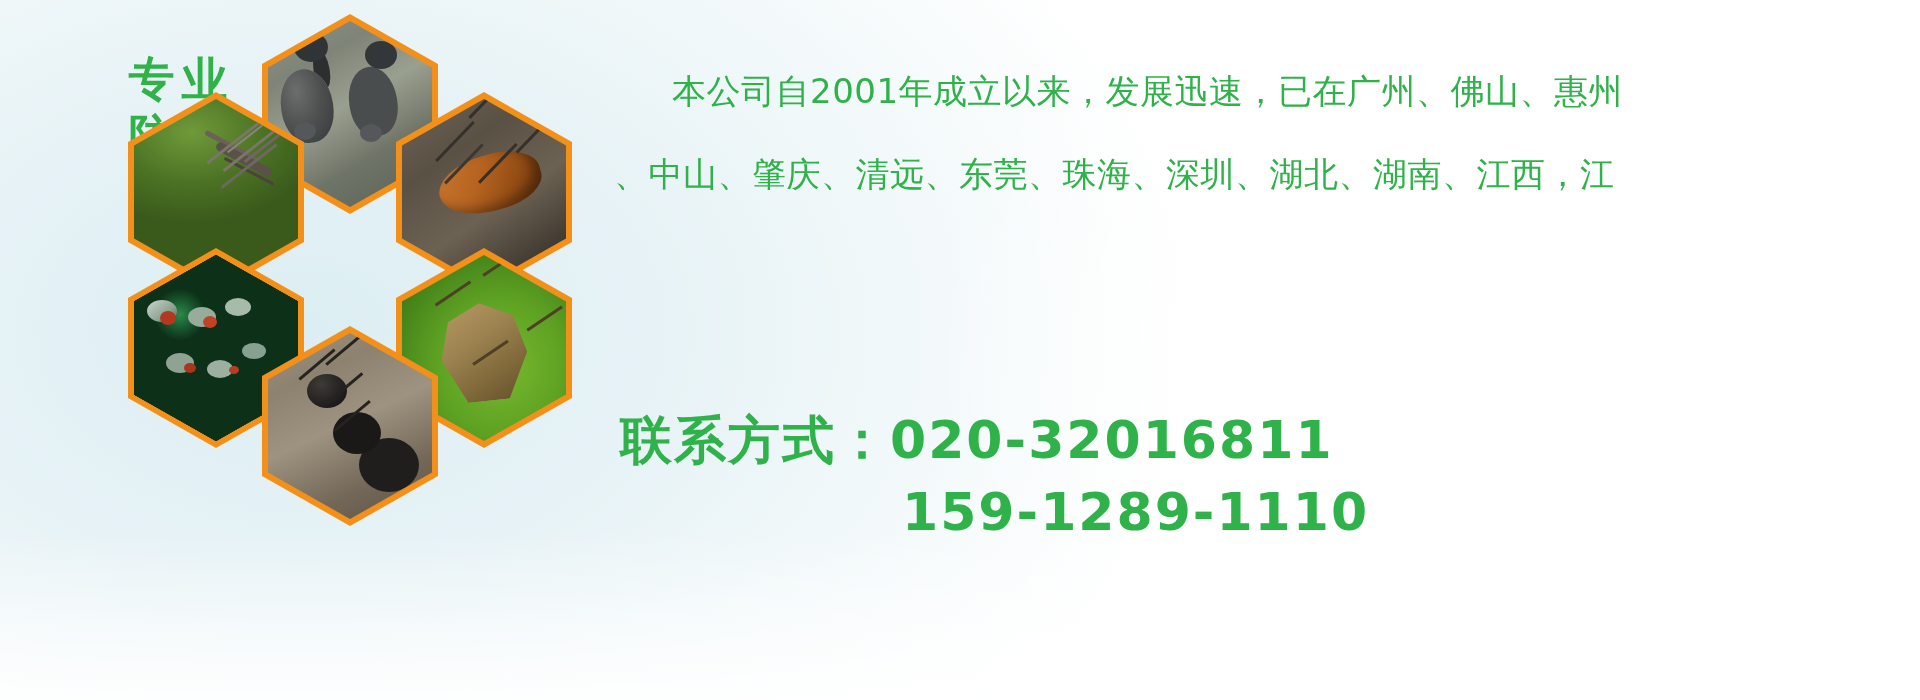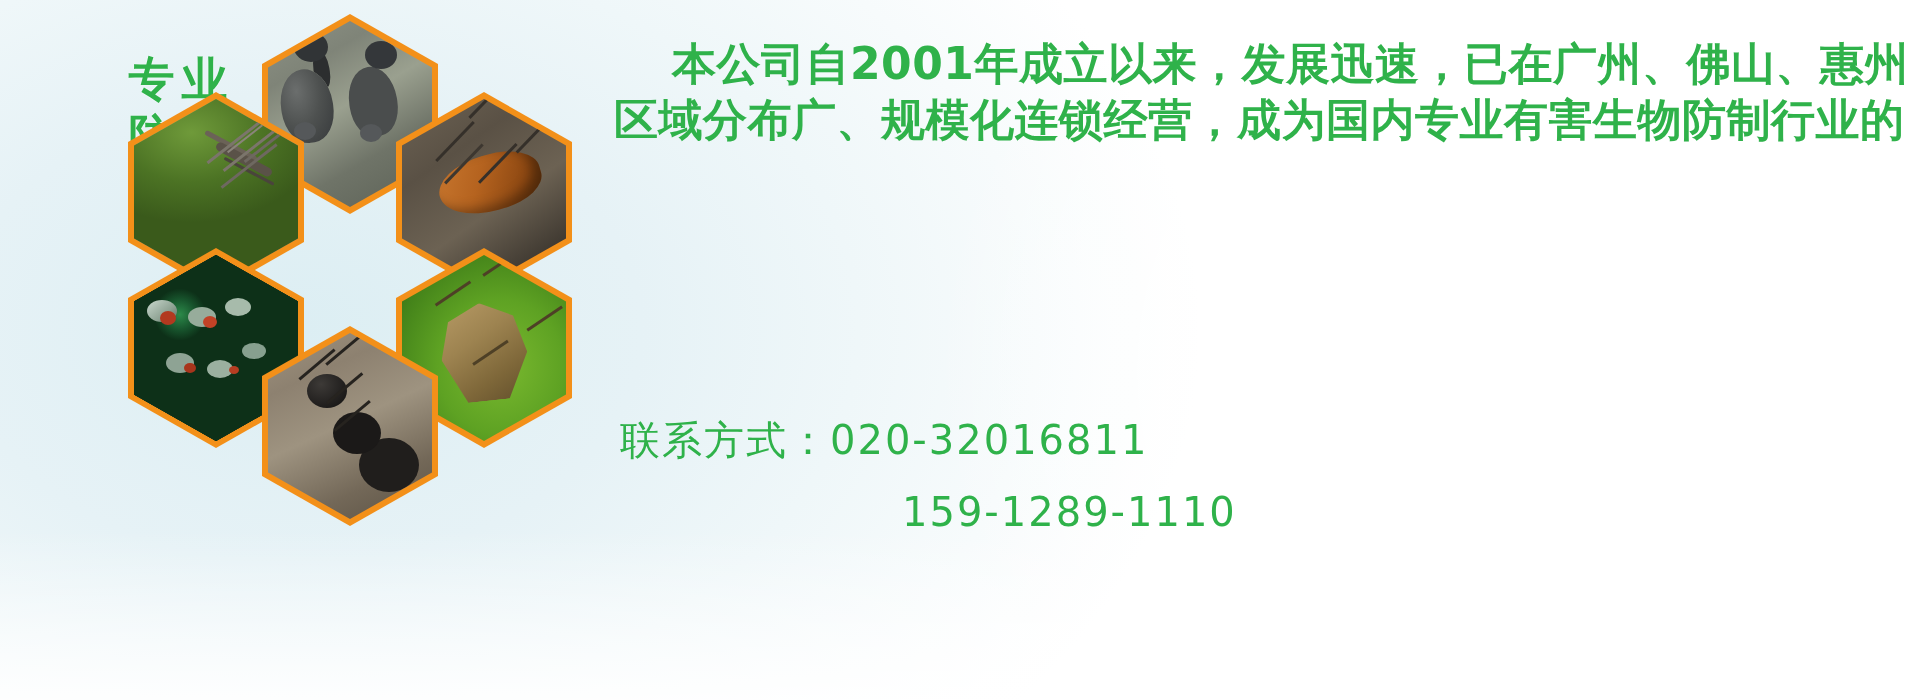--- a/index.html
+++ b/index.html
@@ -283,38 +283,39 @@
 
   
   #copy {
     position: absolute;
     left: 614px;
     top: 36px;
     width: 1294px;
   }
   .body-line {
     color: #2fb24a;
-    font-size: 44px;
-    font-weight: bold;
+    font-size: 34px;
+    font-weight: normal;
     line-height: 56px;
     letter-spacing: 0.5px;
     white-space: nowrap;
+    margin-top: 27px;
   }
   .body-line.indent { text-indent: 58px; }
 
   #contact {
     position: absolute;
     left: 620px;
     top: 404px;
     width: 1290px;
   }
   .contact-line {
     color: #2fb24a;
-    font-size: 40px;
-    font-weight: normal;
+    font-size: 52px;
+    font-weight: bold;
     line-height: 72px;
     letter-spacing: 2px;
     white-space: nowrap;
     font-family: "DejaVu Sans", "Liberation Sans", sans-serif;
   }
   .contact-line.second { text-indent: 282px; }
 </style>
 </head>
 <body>
 
@@ -362,21 +363,21 @@
 
     <div id="hex-center">
       <div class="hex-word">专业</div>
       <div class="hex-word">防治</div>
     </div>
 
   </div>
 
   <div id="copy">
     <div class="body-line indent">本公司自2001年成立以来，发展迅速，已在广州、佛山、惠州</div>
-    <div class="body-line">区域分布广、规模化连锁经营，成为国内专业有害生物防制行业的</div>
+    <div class="body-line">、中山、肇庆、清远、东莞、珠海、深圳、湖北、湖南、江西，江</div>
   </div>
 
   <div id="contact">
     <div class="contact-line">联系方式：020-32016811</div>
     <div class="contact-line second">159-1289-1110</div>
   </div>
 
   <div id="bottomwash"></div>
 
 </div>

